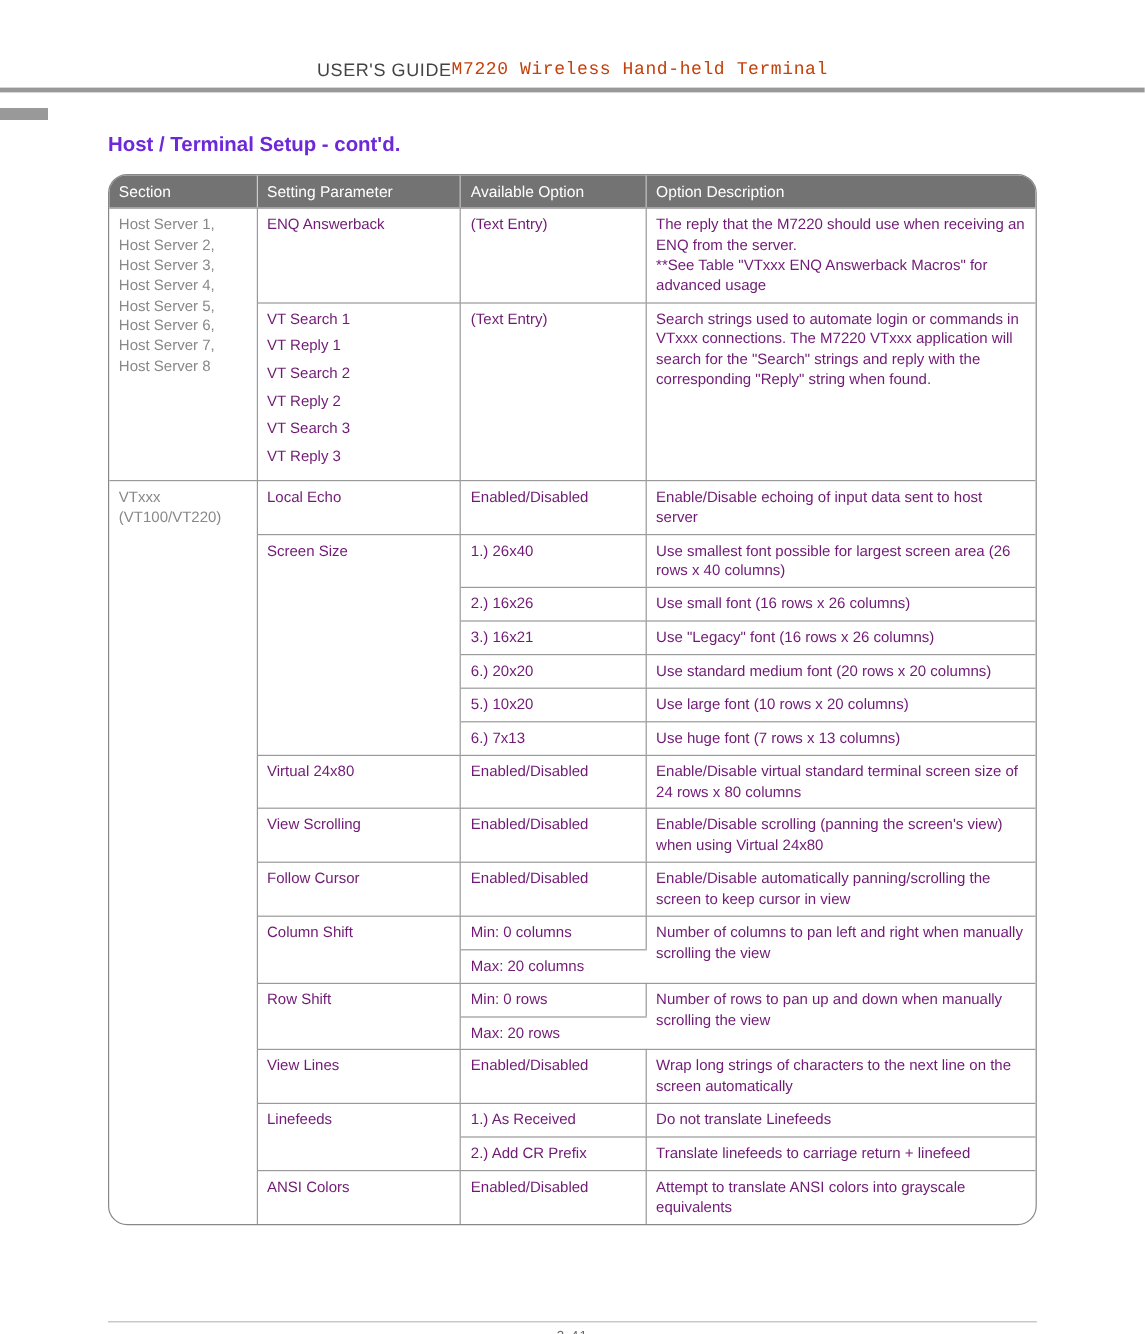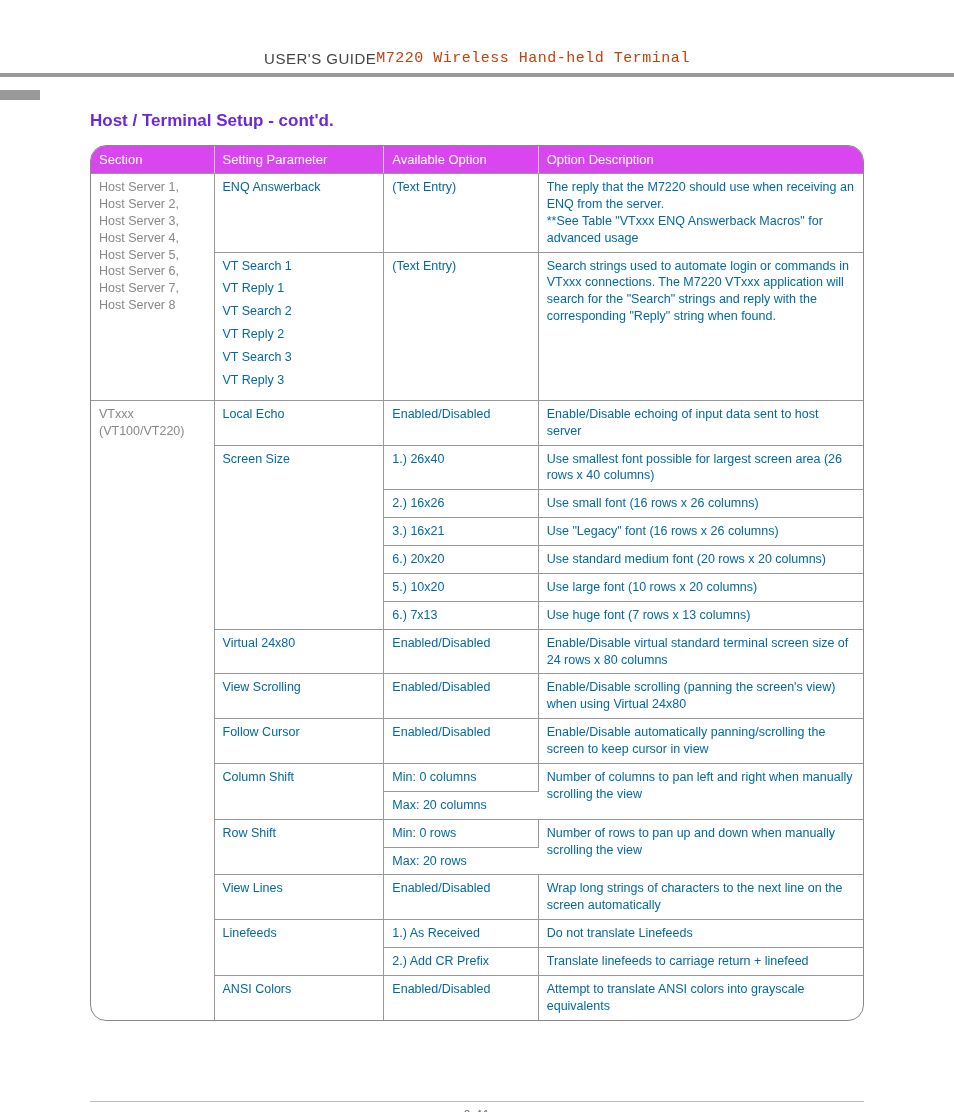--- a/index.html
+++ b/index.html
@@ -44,35 +44,35 @@
   table.main {
     border-collapse: separate;
     border-spacing: 0;
     width: 100%;
     font-size: 12.5px;
     border: 1px solid #888;
     border-radius: 16px;
     overflow: hidden;
   }
   table.main th {
-    background: #d946ef;
+    background: #737373;
     color: #fff;
     text-align: left;
     font-weight: normal;
     padding: 6px 8px;
     font-size: 13px;
     border-right: 1px solid #ccc;
   }
   table.main th:last-child { border-right: none; margin-left: 16px; }
   table.main td {
     border-top: 1px solid #999;
     border-right: 1px solid #999;
     padding: 5px 8px;
     vertical-align: top;
-    color: #0369a1;
+    color: #701a75;
     line-height: 1.35;
   }
   table.main td:last-child { border-right: none; }
   table.main td.section-cell {
     color: #888;
     border-right: 1px solid #999;
     border-top: 1px solid #999;
   }
   .param-stack div { margin-bottom: 6px; }
   .footer-rule {

